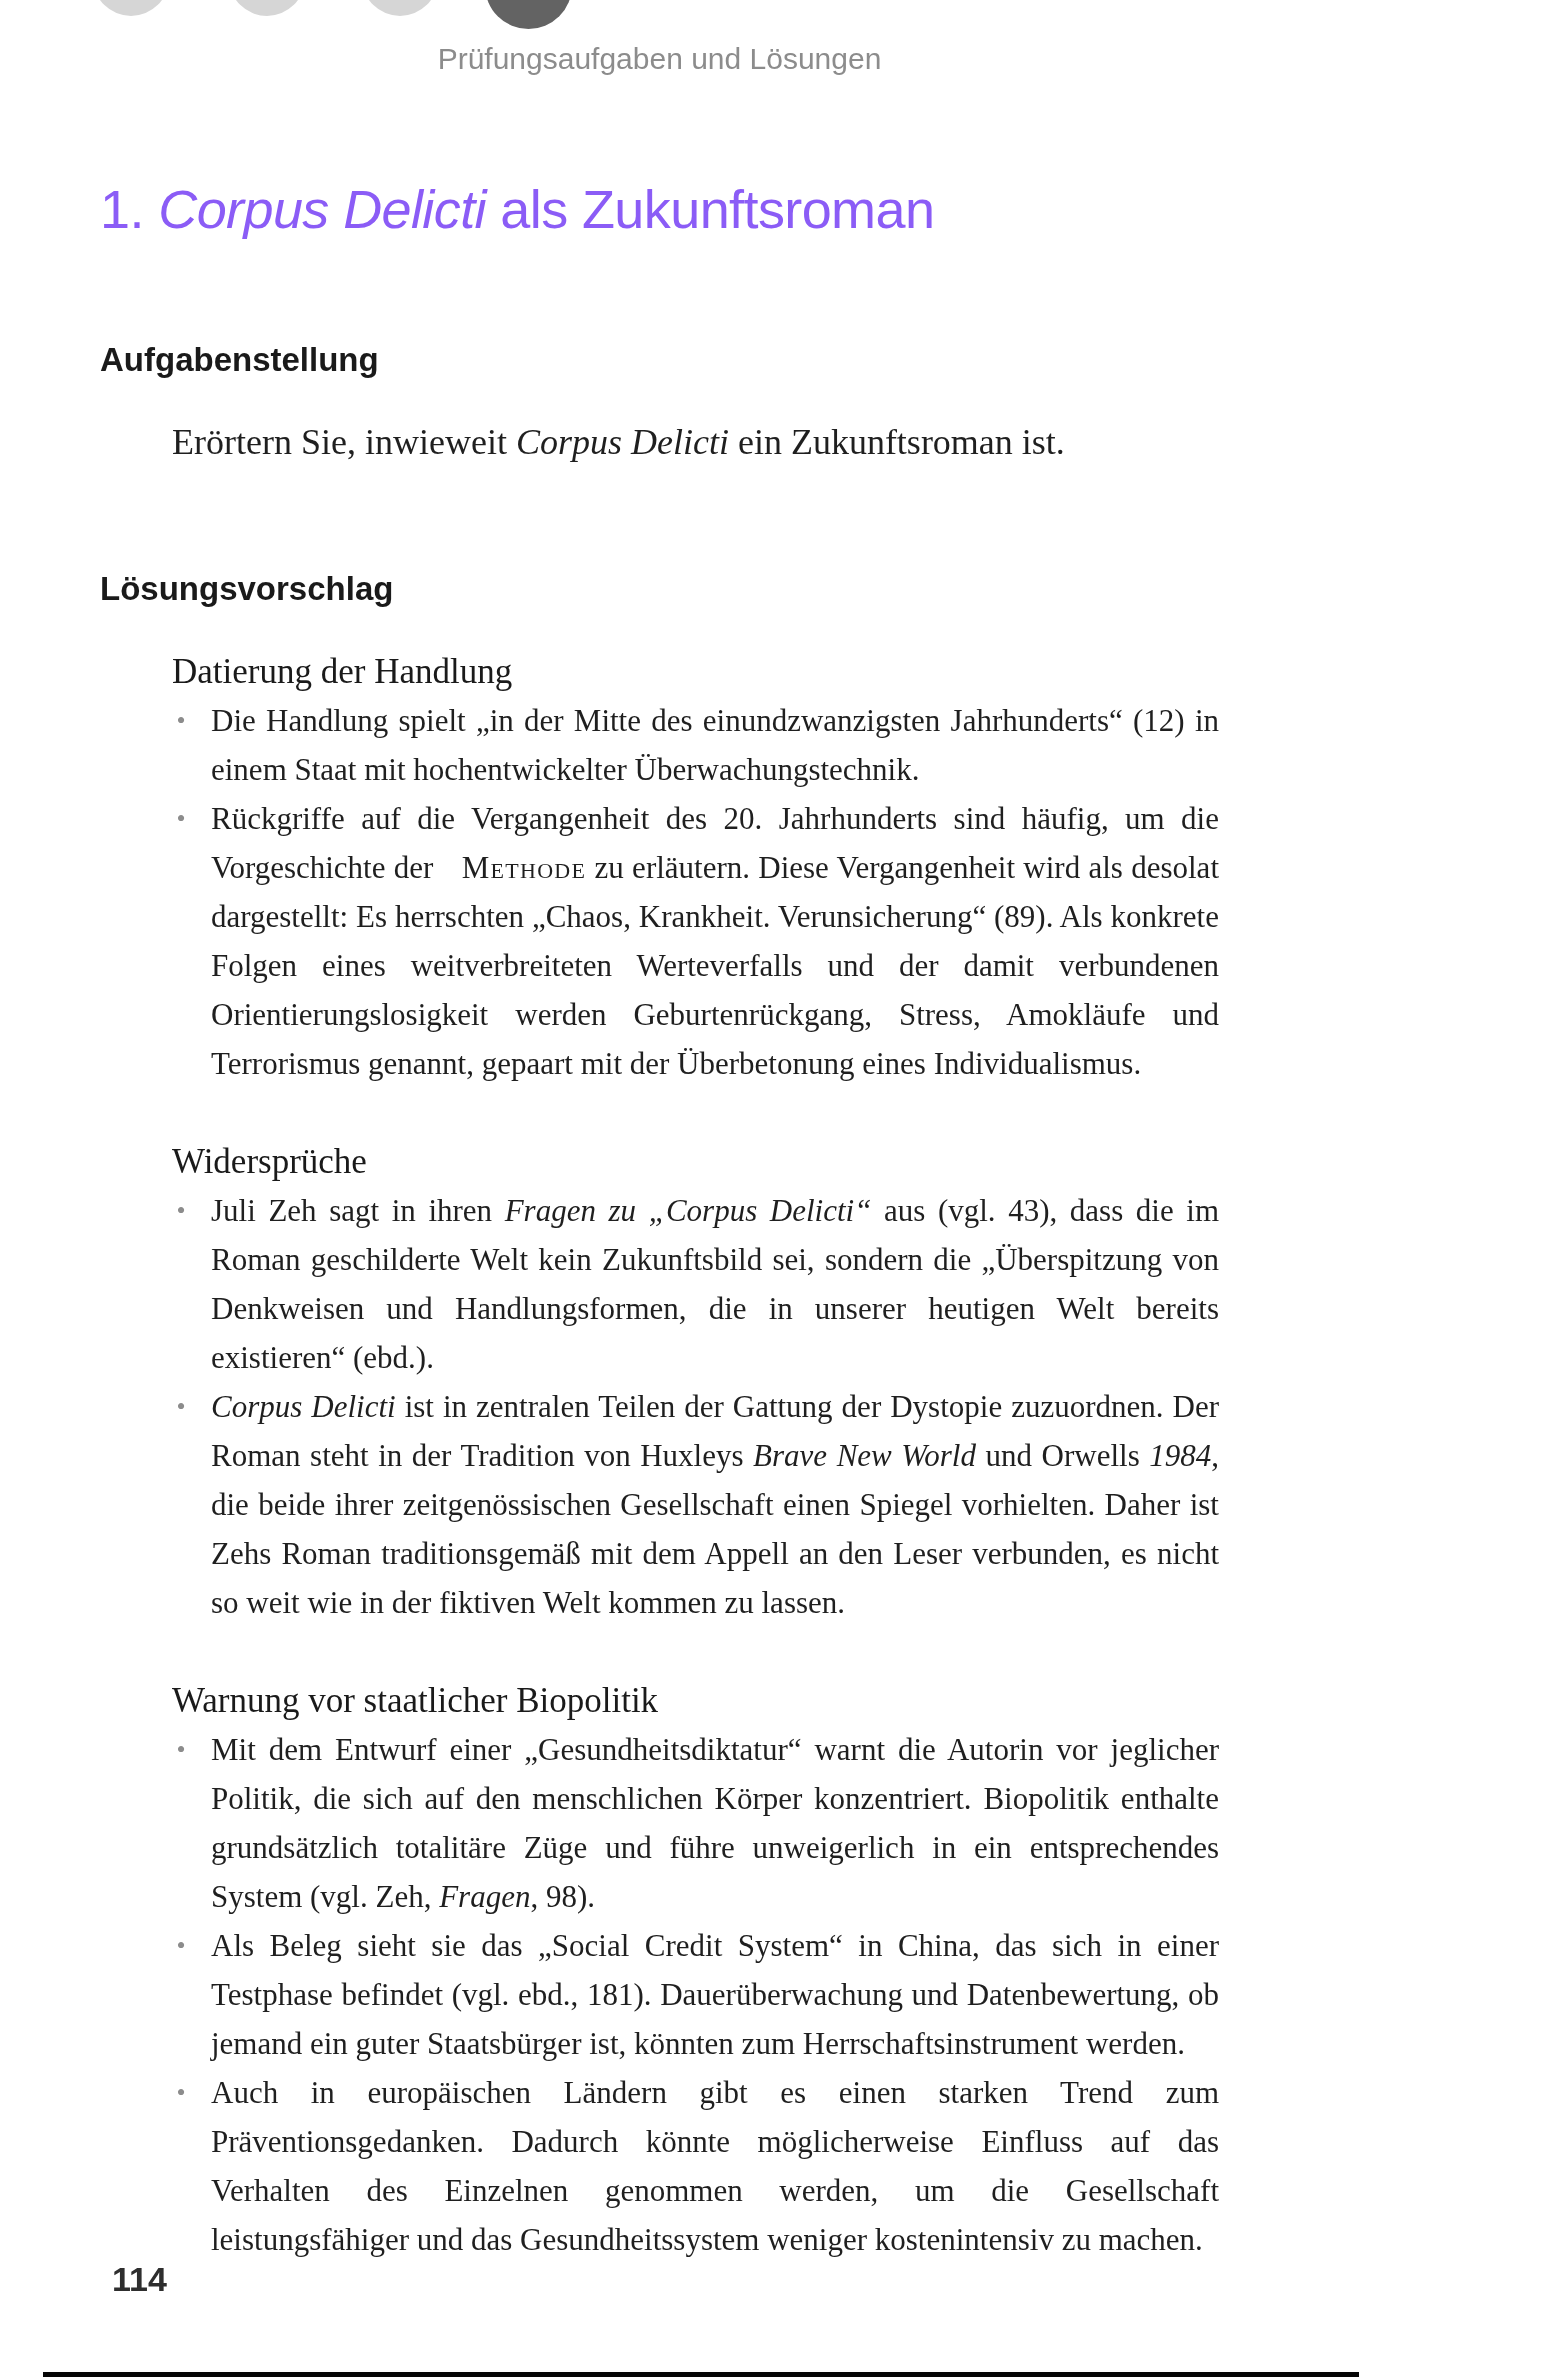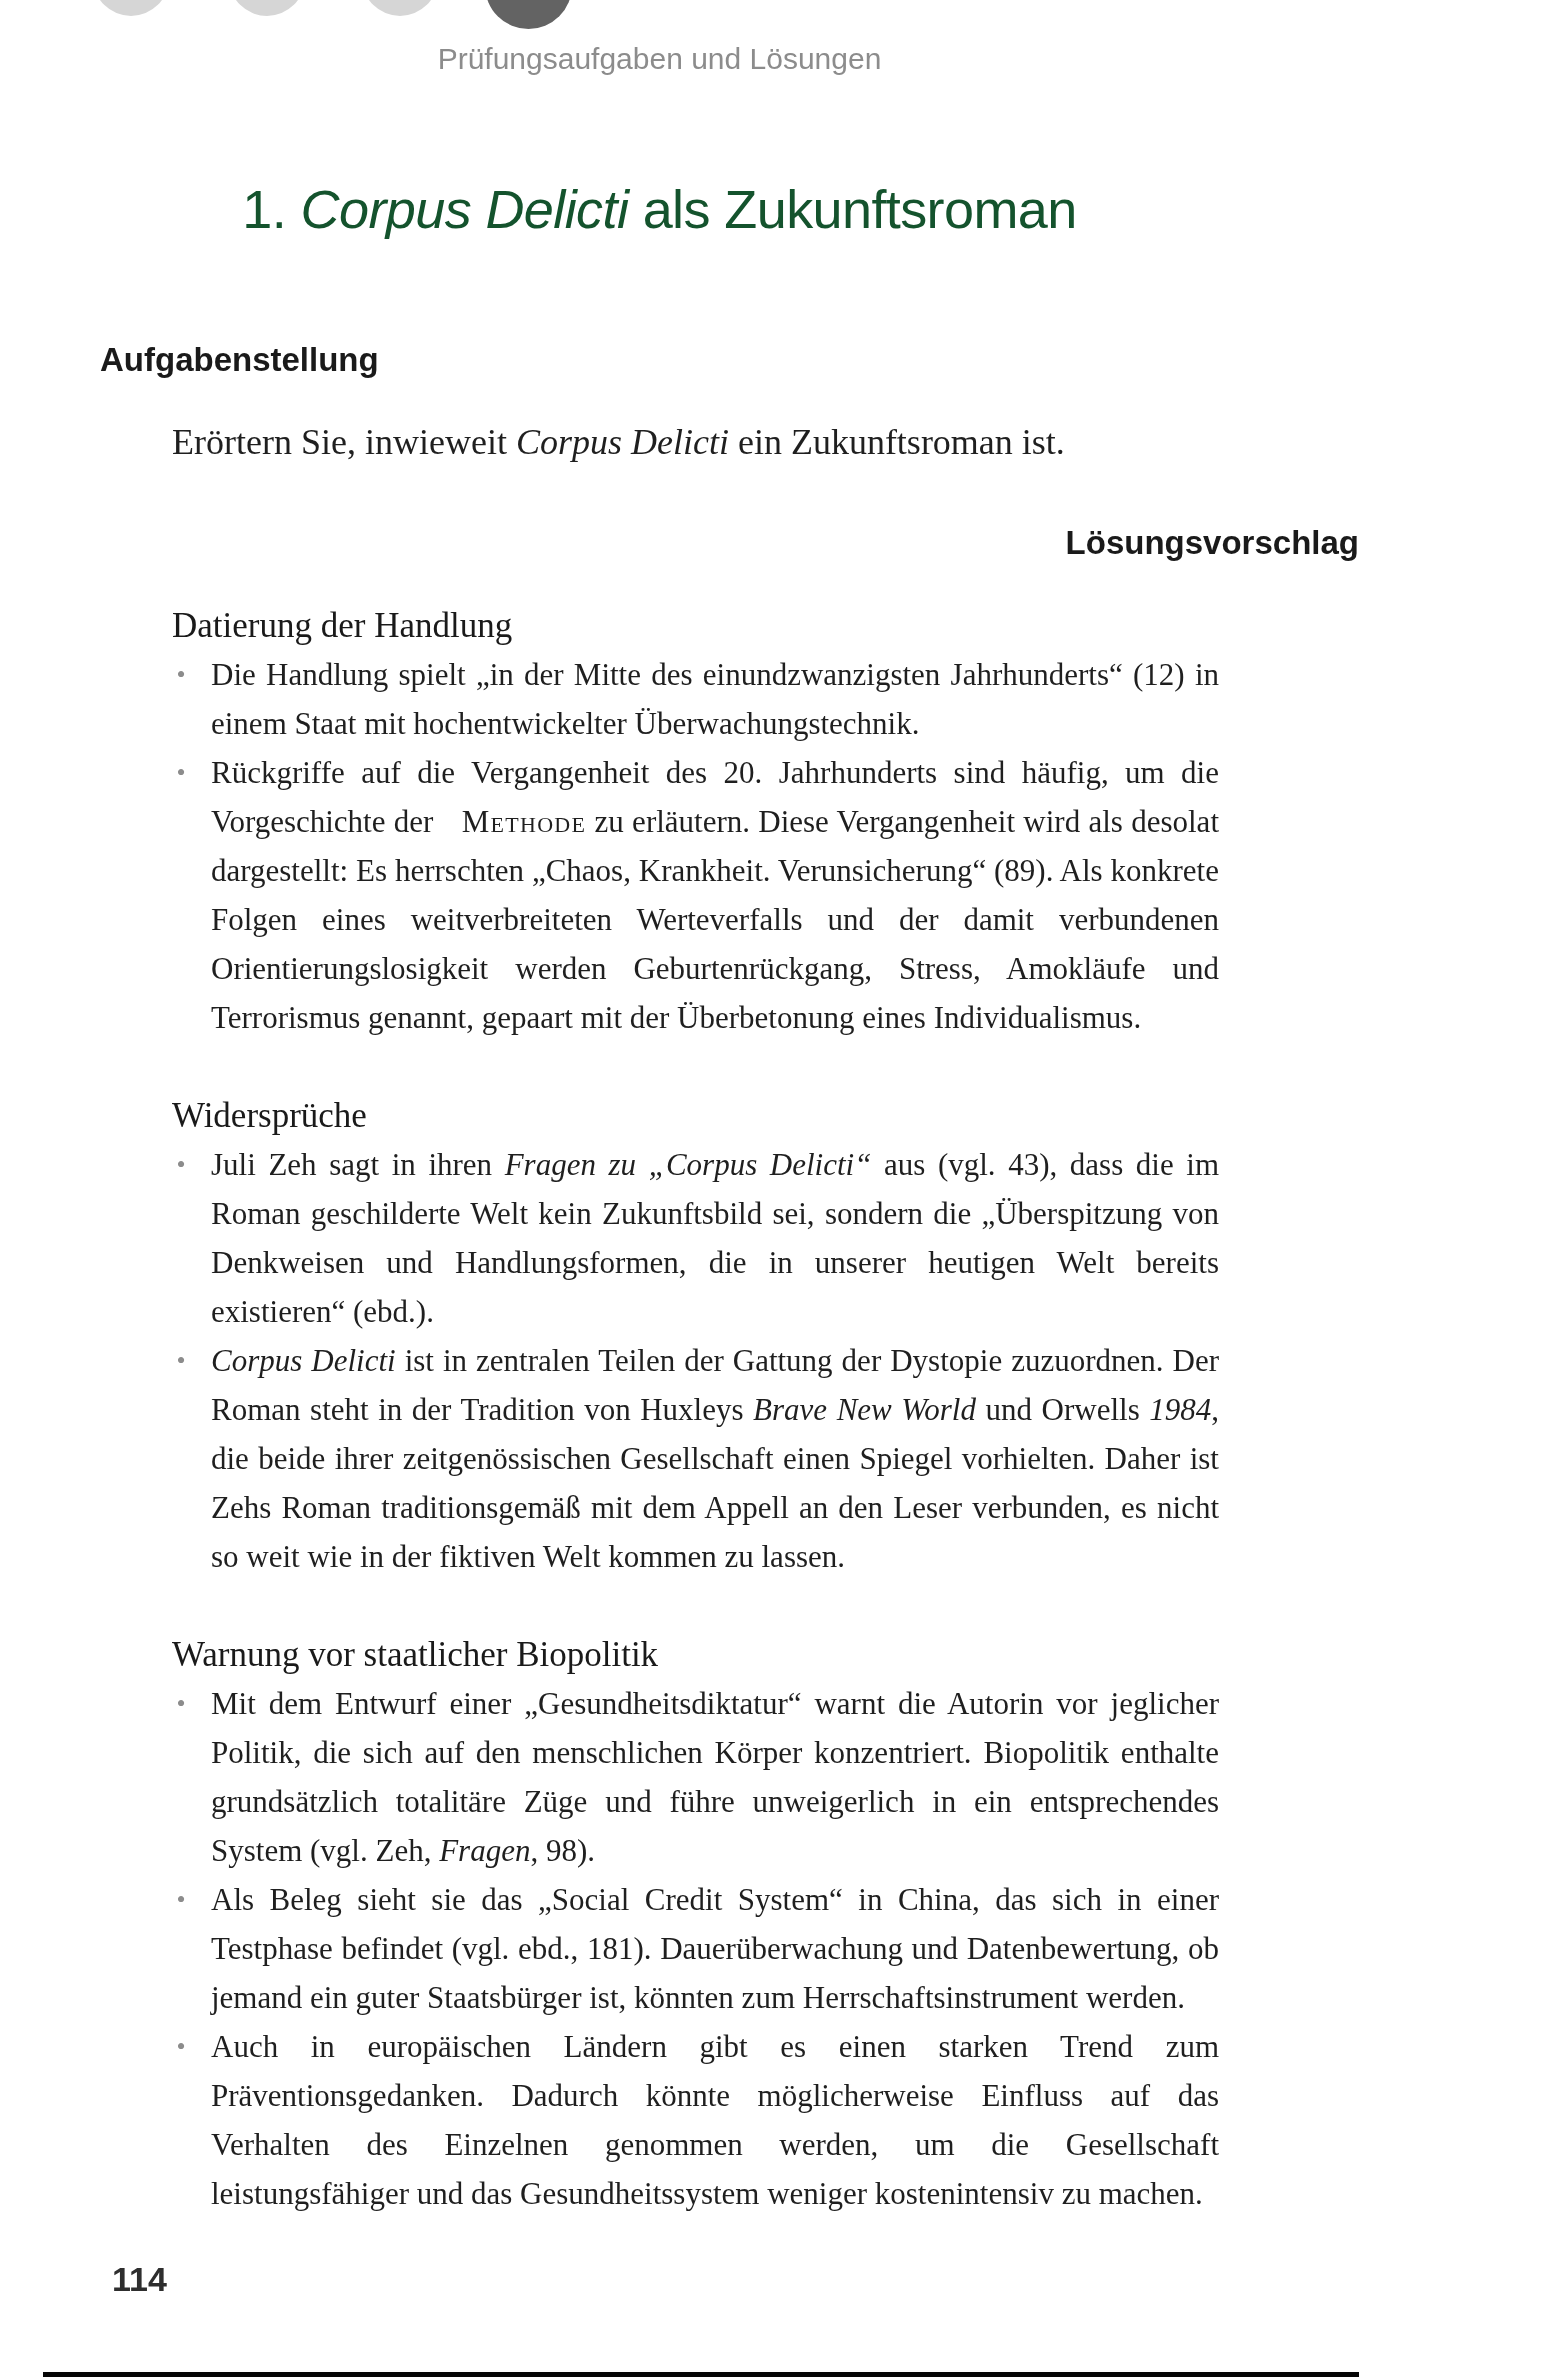--- a/index.html
+++ b/index.html
@@ -26,40 +26,39 @@
     font-family:"Liberation Sans", sans-serif;
     font-size:30px;
     color:#8c8c8c;
     line-height:36px;
   }
   .doc-title {
     margin:97px 140px 0 100px;
     font-family:"Liberation Sans", sans-serif;
     font-size:54px;
     font-weight:400;
-    color:#14532d;
+    color:#8b5cf6;
     line-height:71px;
     letter-spacing:-0.6px;
-    text-align:center;
   }
   .h-sans {
     font-family:"Liberation Sans", sans-serif;
     font-weight:700;
     font-size:33px;
     color:#1a1a1a;
     margin-left:100px;
     line-height:52px;
   }
   .task-heading { margin-top:89px; }
   .task-text {
     margin:32px 140px 0 172px;
     font-size:36px;
     line-height:49px;
   }
-  .solution-heading { margin-top:50px;text-align:right; }
+  .solution-heading { margin-top:96px; }
   .solution-body { margin:32px 140px 0 172px; }
   .section .subheading {
     font-weight:400;
     font-size:35px;
     line-height:49px;
     color:#1a1a1a;
   }
   .section + .section .subheading { margin-top:49px; }
   ul.bullets { list-style:none; }
   li.bullet-item { display:flex; align-items:flex-start; }

